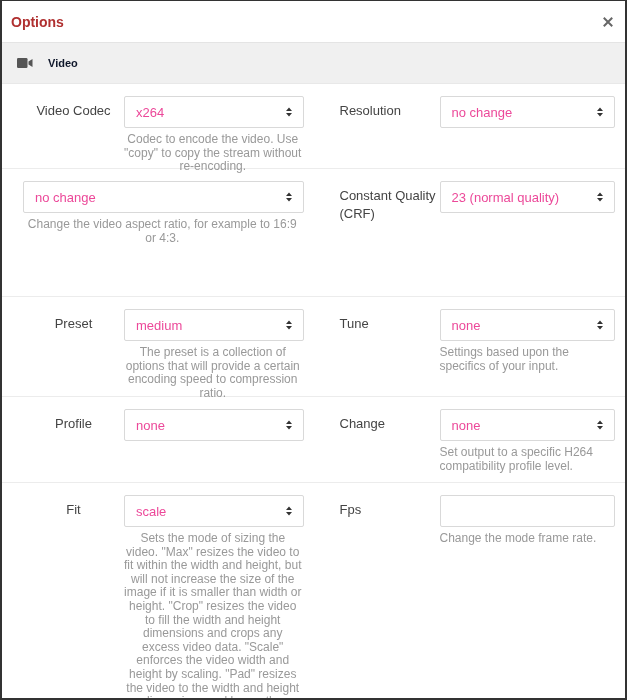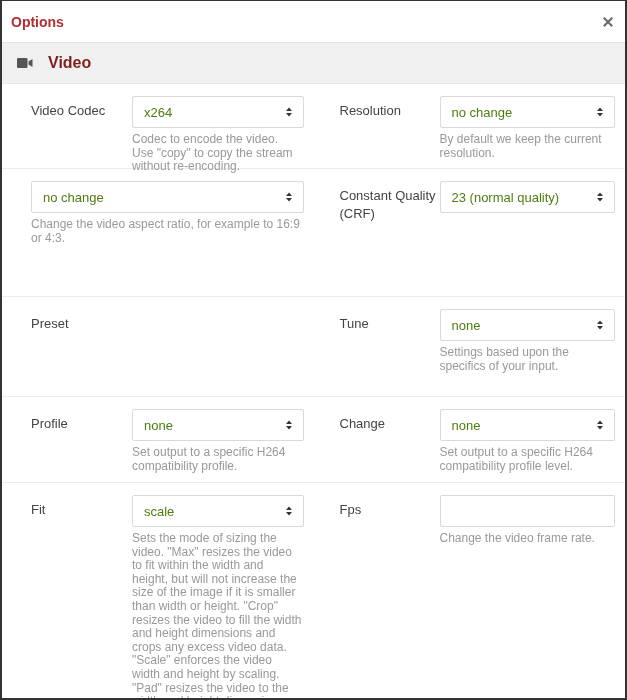--- a/index.html
+++ b/index.html
@@ -16,40 +16,40 @@
     .modal-title { color: #b03030; font-size: 14px; font-weight: bold; }
     .close-btn {
       width: 18px; height: 18px; display: flex; align-items: center; justify-content: center;
       cursor: pointer; color: #666; font-size: 15px; font-weight: bold; line-height: 1;
     }
     .section-bar {
       height: 41px; background: #f0f0f0; display: flex; align-items: center;
       padding-left: 15px; border-bottom: 1px solid #e8e8e8;
     }
     .section-icon { width: 16px; height: 12px; display: inline-flex; margin-right: 15px; }
-    .section-title { color: #7f1d1d; font-size: 16px; font-weight: bold; }
+    .section-title { color: #0f172a; font-size: 11px; font-weight: bold; }
     .rows { }
     .row { display: flex; border-bottom: 1px solid #ececec; }
     .row:last-child { border-bottom: none; }
     .cell { width: 50%; display: flex; padding-top: 12px; }
-    .cell.left { padding-left: 29px; }
+    .cell.left { padding-left: 21px; text-align: center; }
     .cell.right { padding-left: 26px; }
     .label {
       color: #444; font-size: 13px; line-height: 18px; padding-top: 6px;
     }
     .cell.left .label { width: 101px; }
     .cell.right .label { width: 100px; }
     .field { flex: 1; padding-right: 10px; }
     .cell.right .field { padding-right: 10px; }
     .select-box {
       height: 32px; border: 1px solid #d9d9d9; border-radius: 2px; background: #fff;
       display: flex; align-items: center; justify-content: space-between;
       padding: 0 10px 0 11px; cursor: pointer;
     }
-    .select-value { color: #4d7c0f; font-size: 13px; }
+    .select-value { color: #ec4899; font-size: 13px; }
     .select-arrow { width: 8px; height: 12px; display: inline-flex; }
     .text-input {
       height: 32px; width: 100%; border: 1px solid #d9d9d9; border-radius: 2px; background: #fff;
       padding: 0 10px; font-size: 13px; color: #333; outline: none;
       font-family: "Liberation Sans", sans-serif;
     }
     .help {
       color: #999; font-size: 12px; line-height: 13.6px; margin-top: 5px; padding-right: 2px;
     }
     .row-1 { height: 85px; }
@@ -102,21 +102,20 @@
         <div class="label">Resolution</div>
         <div class="field">
           <div class="select-box">
             <span class="select-value">no change</span>
             <span class="select-arrow">
               <svg width="8" height="12" viewBox="0 0 8 12">
                   <path d="M4 1.5 L7 5 L1 5 Z M4 10.5 L7 7 L1 7 Z" fill="#333"></path>
                 </svg>
             </span>
           </div>
-          <div class="help">By default we keep the current resolution.</div>
         </div>
       </div>
     </div>
 
     <div class="row row-2">
       <div class="cell left">
         <div class="field">
           <div class="select-box">
             <span class="select-value">no change</span>
             <span class="select-arrow">
@@ -139,20 +138,31 @@
                 </svg>
             </span>
           </div>
         </div>
       </div>
     </div>
 
     <div class="row row-3">
       <div class="cell left">
         <div class="label">Preset</div>
+        <div class="field">
+          <div class="select-box">
+            <span class="select-value">medium</span>
+            <span class="select-arrow">
+              <svg width="8" height="12" viewBox="0 0 8 12">
+                  <path d="M4 1.5 L7 5 L1 5 Z M4 10.5 L7 7 L1 7 Z" fill="#333"></path>
+                </svg>
+            </span>
+          </div>
+          <div class="help">The preset is a collection of options that will provide a certain encoding speed to compression ratio.</div>
+        </div>
       </div>
       <div class="cell right">
         <div class="label">Tune</div>
         <div class="field">
           <div class="select-box">
             <span class="select-value">none</span>
             <span class="select-arrow">
               <svg width="8" height="12" viewBox="0 0 8 12">
                   <path d="M4 1.5 L7 5 L1 5 Z M4 10.5 L7 7 L1 7 Z" fill="#333"></path>
                 </svg>
@@ -168,21 +178,20 @@
         <div class="label">Profile</div>
         <div class="field">
           <div class="select-box">
             <span class="select-value">none</span>
             <span class="select-arrow">
               <svg width="8" height="12" viewBox="0 0 8 12">
                   <path d="M4 1.5 L7 5 L1 5 Z M4 10.5 L7 7 L1 7 Z" fill="#333"></path>
                 </svg>
             </span>
           </div>
-          <div class="help">Set output to a specific H264 compatibility profile.</div>
         </div>
       </div>
       <div class="cell right">
         <div class="label">Change</div>
         <div class="field">
           <div class="select-box">
             <span class="select-value">none</span>
             <span class="select-arrow">
               <svg width="8" height="12" viewBox="0 0 8 12">
                   <path d="M4 1.5 L7 5 L1 5 Z M4 10.5 L7 7 L1 7 Z" fill="#333"></path>
@@ -206,19 +215,19 @@
                 </svg>
             </span>
           </div>
           <div class="help">Sets the mode of sizing the video. "Max" resizes the video to fit within the width and height, but will not increase the size of the image if it is smaller than width or height. "Crop" resizes the video to fill the width and height dimensions and crops any excess video data. "Scale" enforces the video width and height by scaling. "Pad" resizes the video to the width and height dimensions and keeps the aspect ratio by adding black bars if necessary.</div>
         </div>
       </div>
       <div class="cell right">
         <div class="label">Fps</div>
         <div class="field">
           <input class="text-input" type="text" placeholder="" style="">
-          <div class="help">Change the video frame rate.</div>
+          <div class="help">Change the mode frame rate.</div>
         </div>
       </div>
     </div>
 
   </div>
 </div>
 
 </body></html>

